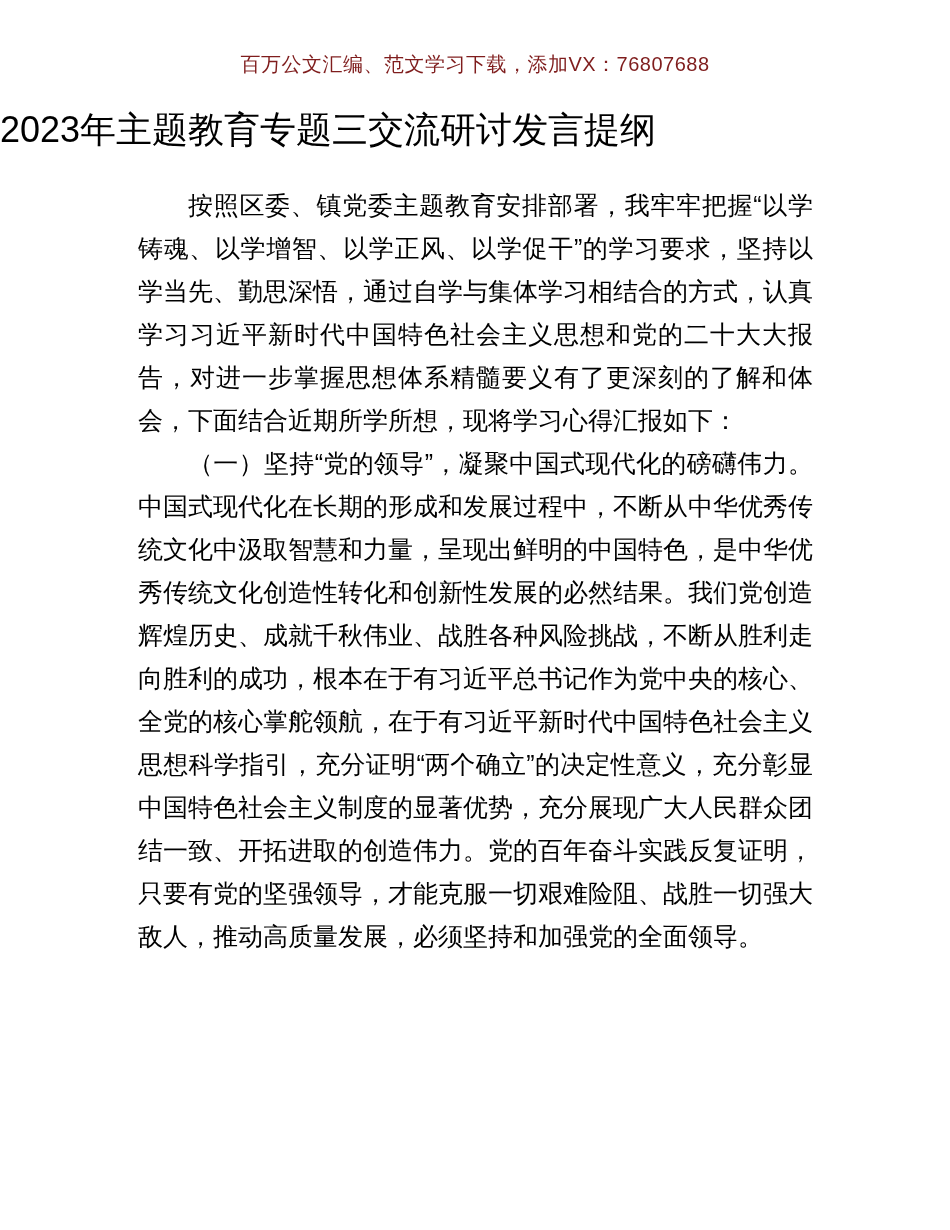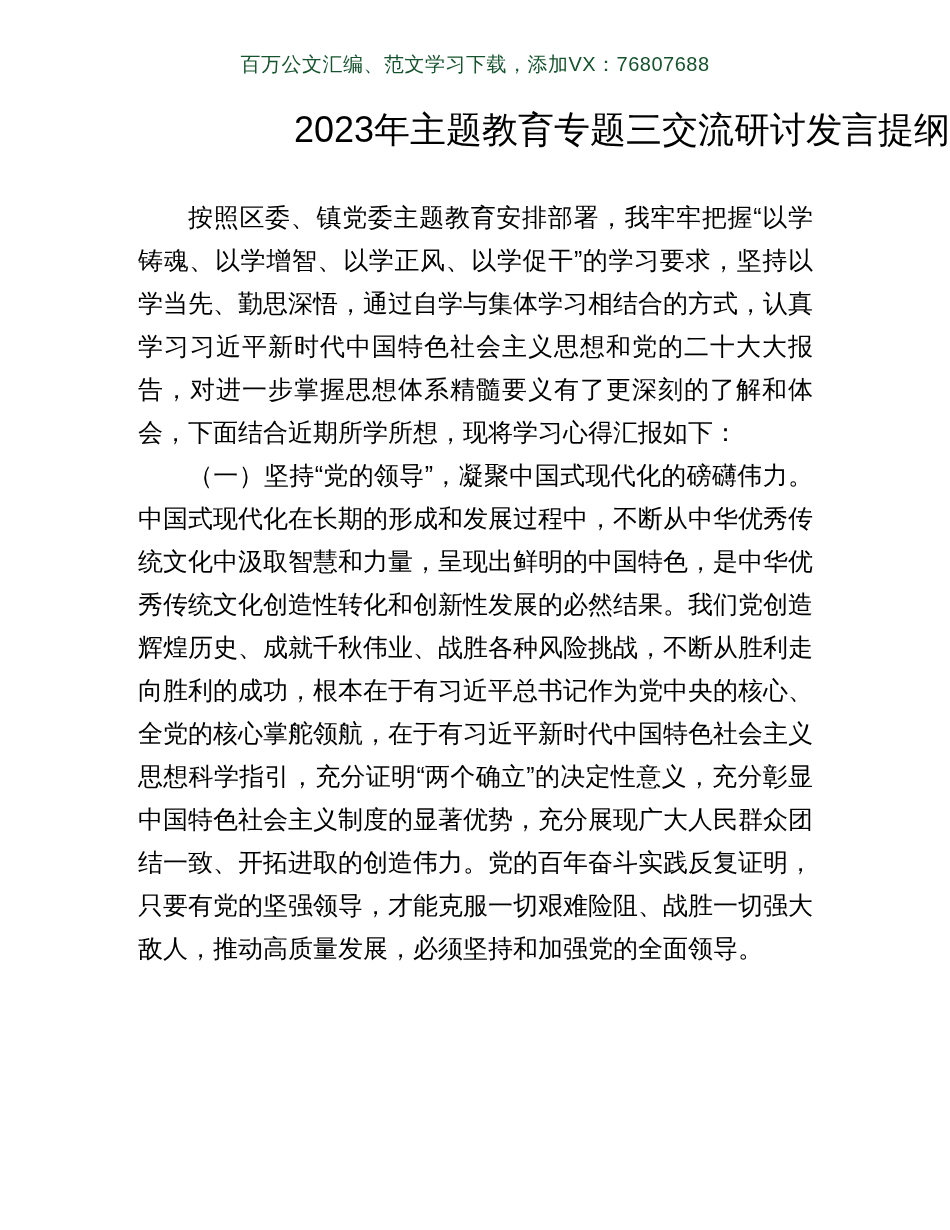--- a/index.html
+++ b/index.html
@@ -18,32 +18,32 @@
     width: 950px;
     height: 1230px;
     background: #ffffff;
     overflow: hidden;
   }
   .promo {
     padding-top: 49px;
     text-align: center;
     font-size: 20px;
     line-height: 30px;
-    color: #14532d;
+    color: #7f1d1d;
     letter-spacing: 0.5px;
   }
   .doc-title {
     margin: 27px 0 0 0;
-    text-align: right;
+    text-align: left;
     font-size: 36px;
     line-height: 48px;
     font-weight: normal;
   }
   .doc-body {
-    margin: 42px 137px 0 138px;
+    margin: 30px 137px 0 138px;
     font-size: 25px;
     line-height: 43px;
     text-align: justify;
     text-justify: inter-ideograph;
   }
   .doc-body p {
     margin: 0;
     text-indent: 2em;
   }
   .section-heading {

